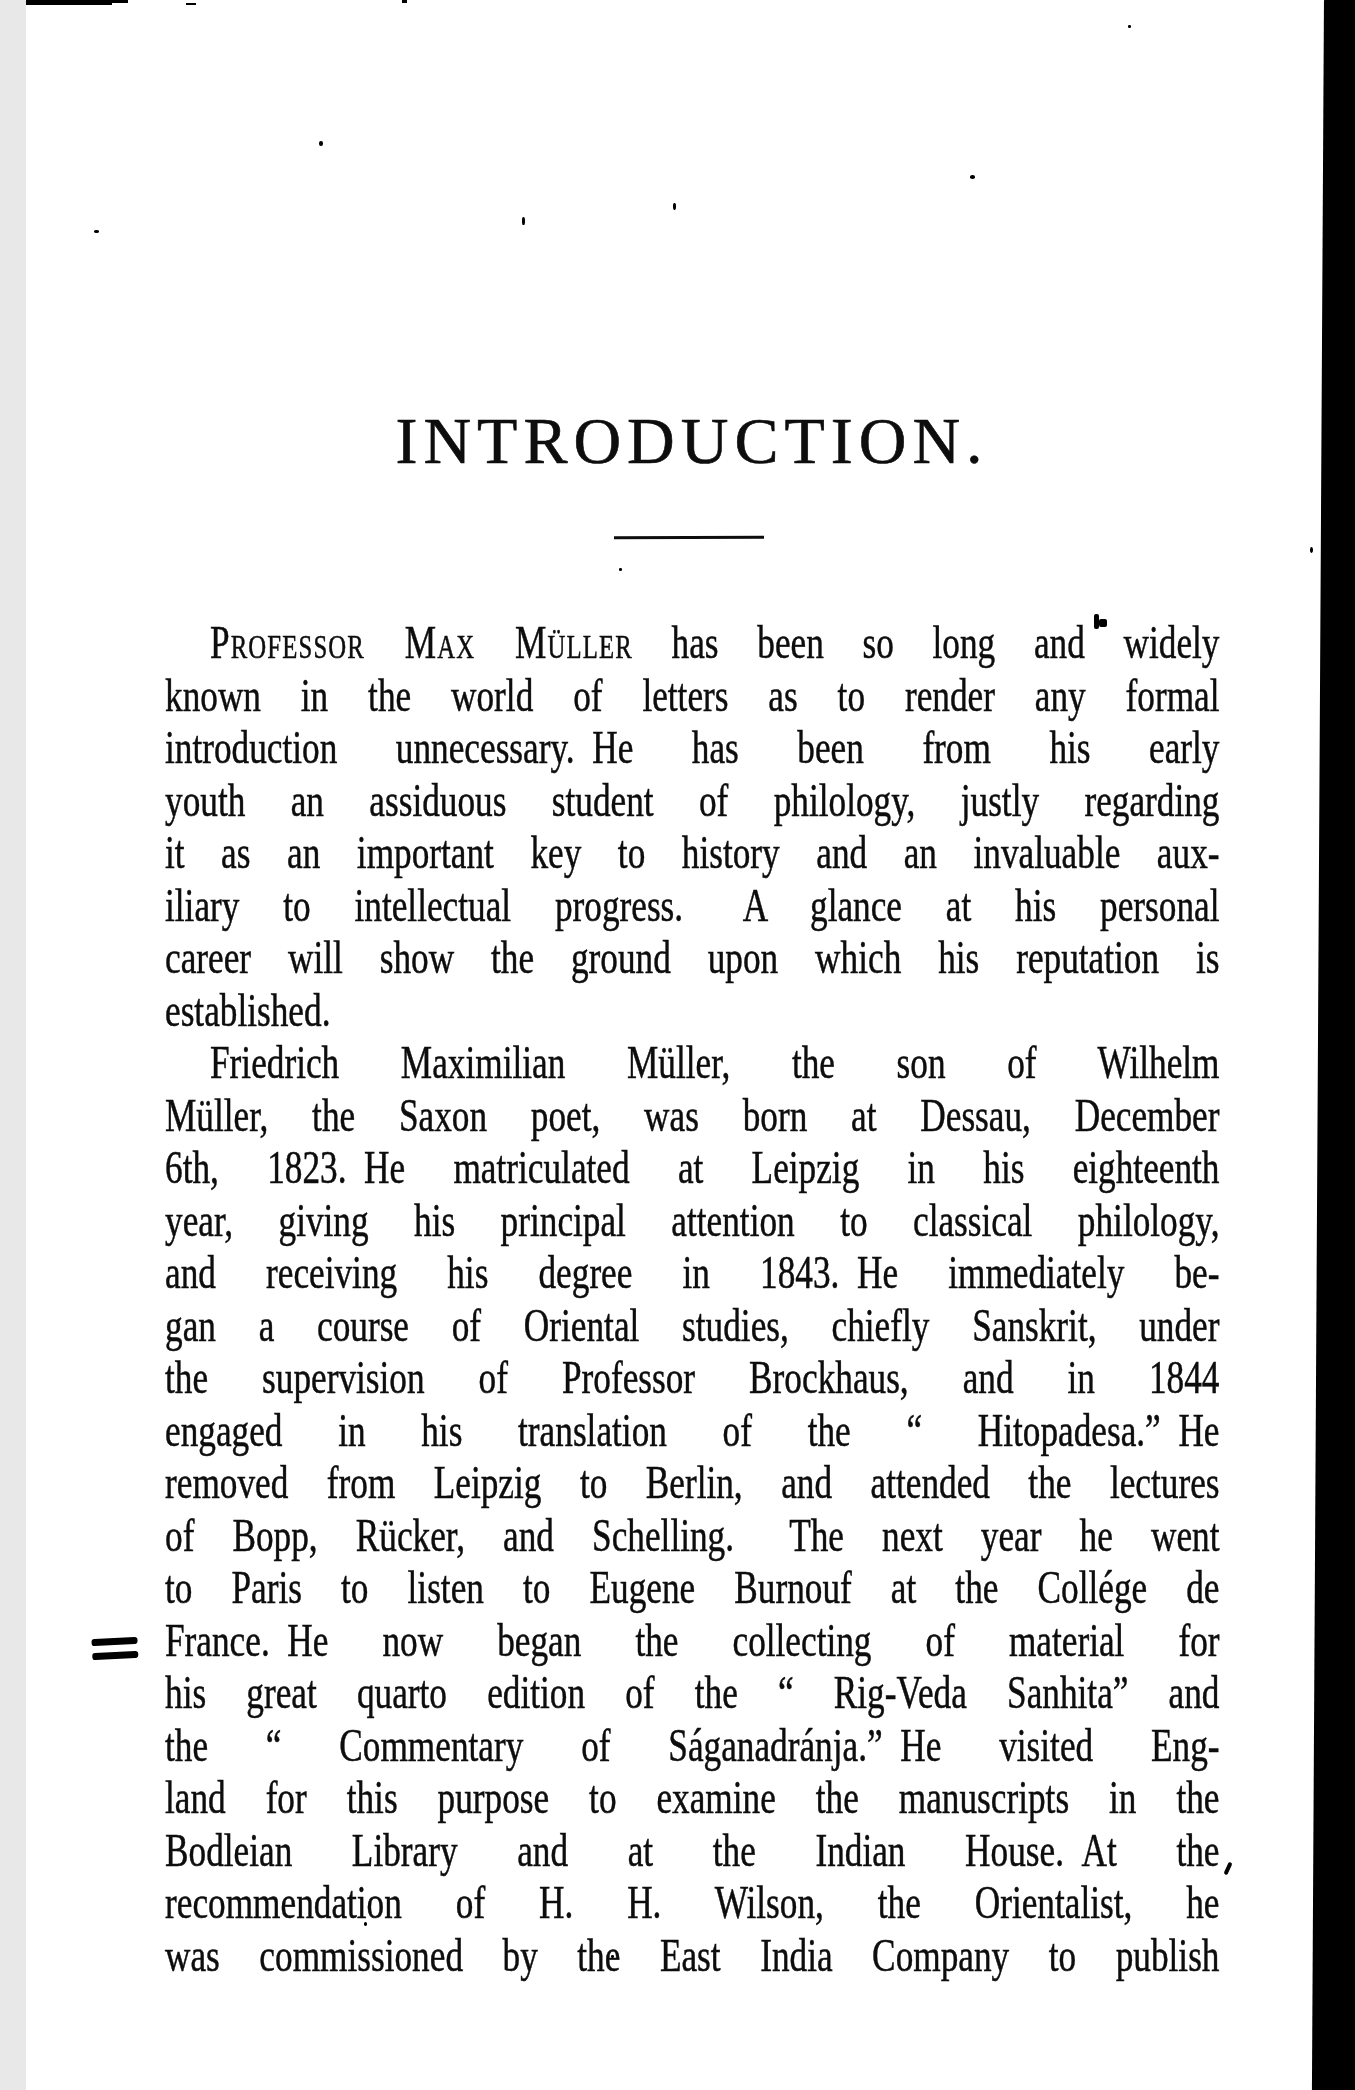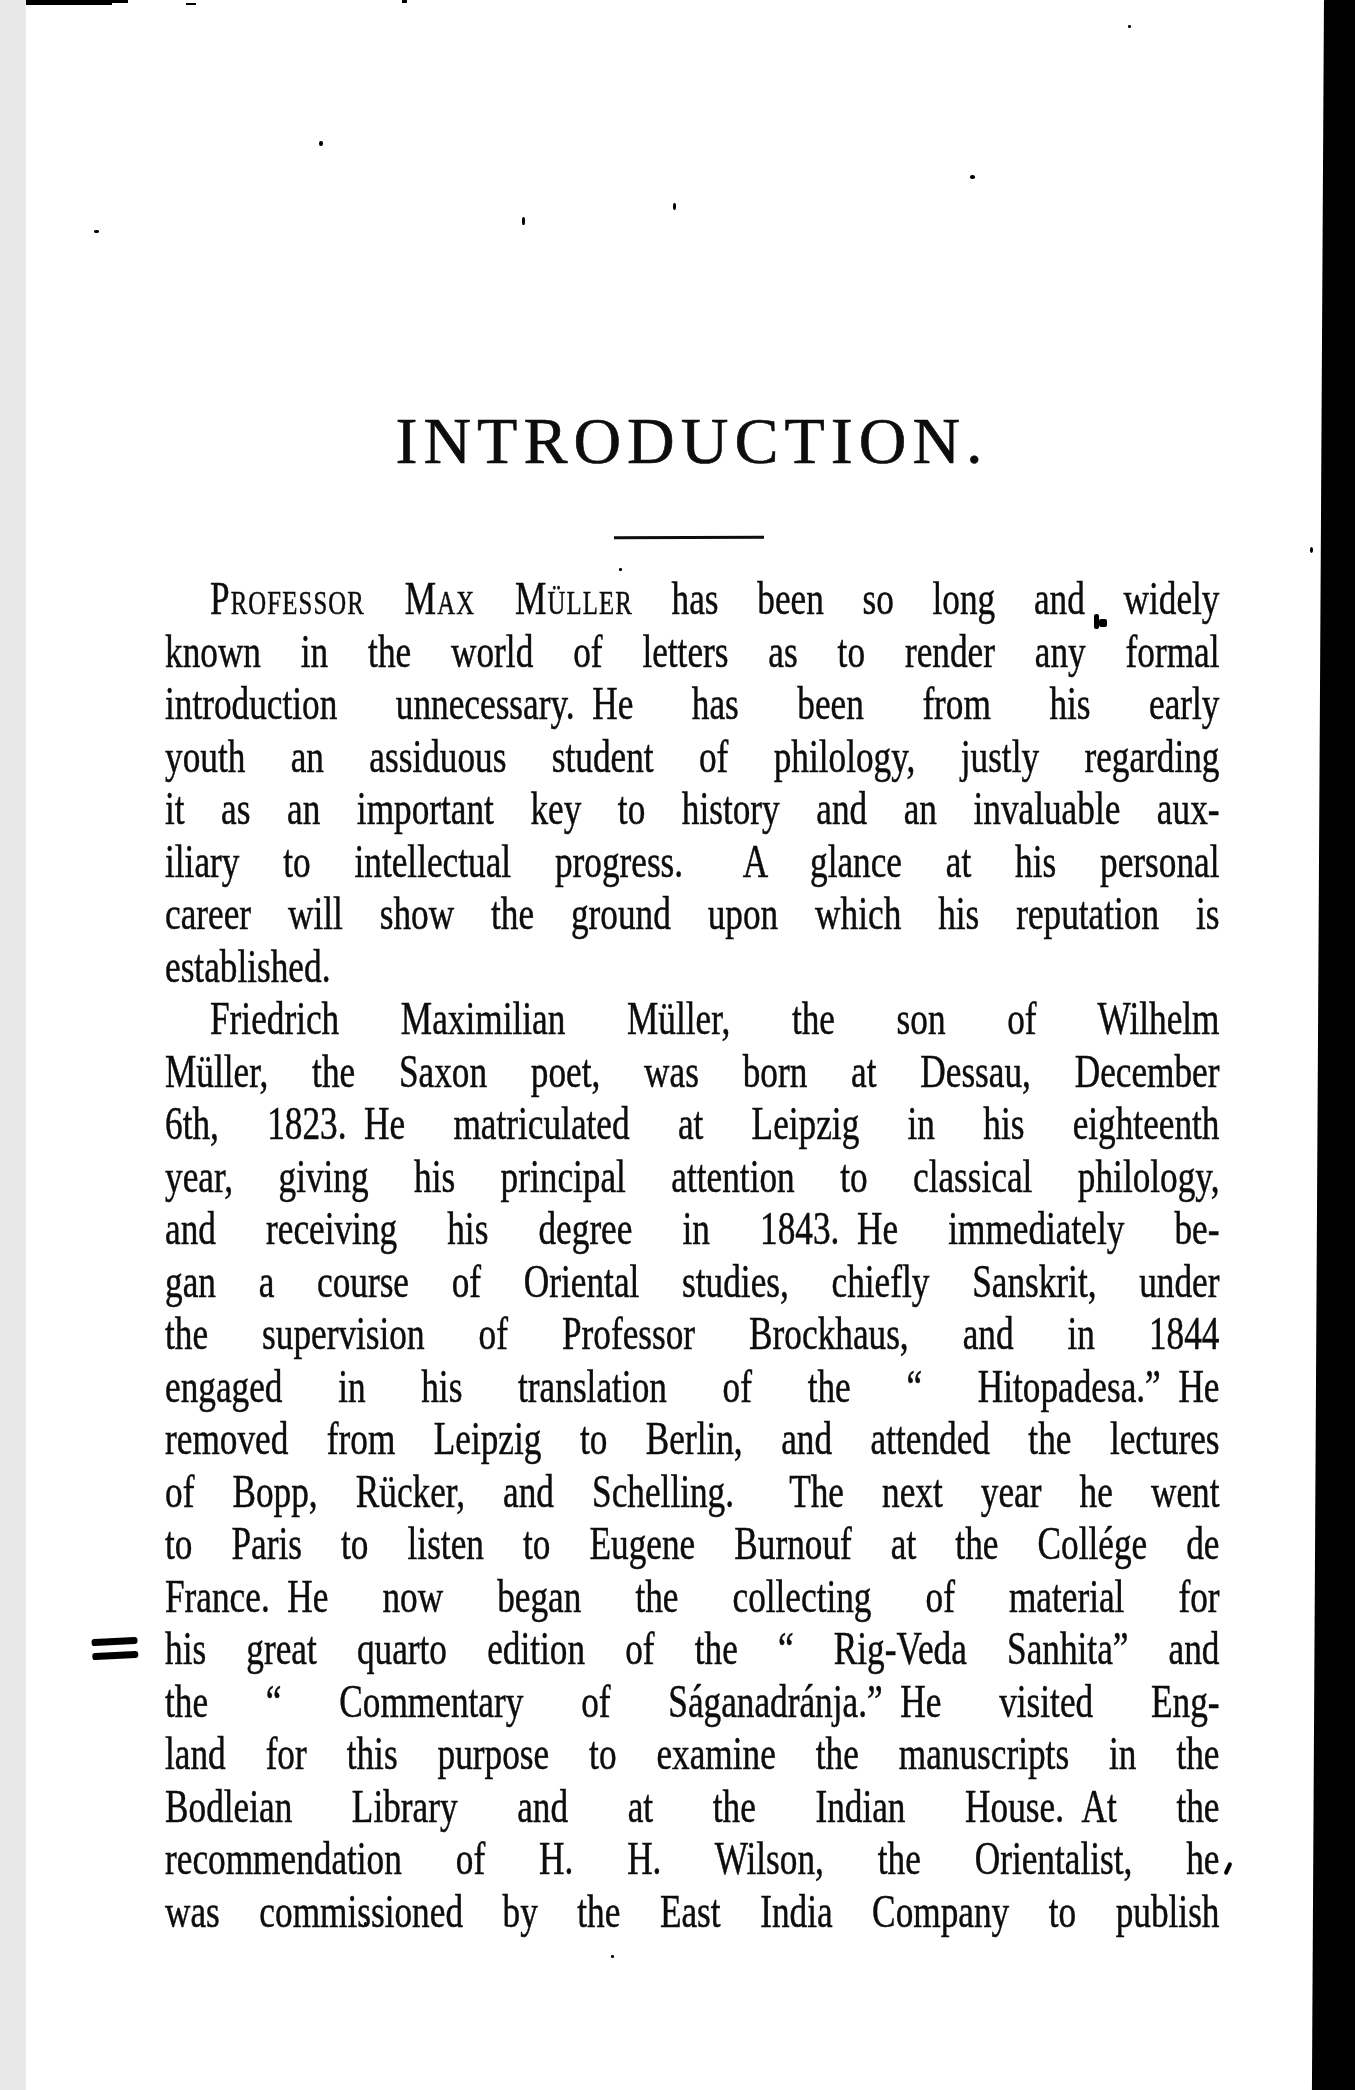--- a/index.html
+++ b/index.html
@@ -23,21 +23,21 @@
   }
   .divider{
     position:absolute;
     top:536px;left:588px;
     width:150px;height:3px;
     background:#0d0d0d;
     transform:rotate(-0.25deg);
   }
   .textblock{
     position:absolute;
-    top:572px;left:139px;
+    top:616px;left:139px;
     width:1054px;
   }
   .line{
     box-sizing:border-box;
     width:1406px;
     transform:scaleX(0.75);
     transform-origin:0 0;
     font-size:47px;
     line-height:52.5px;
     -webkit-text-stroke:0.5px #0d0d0d;

